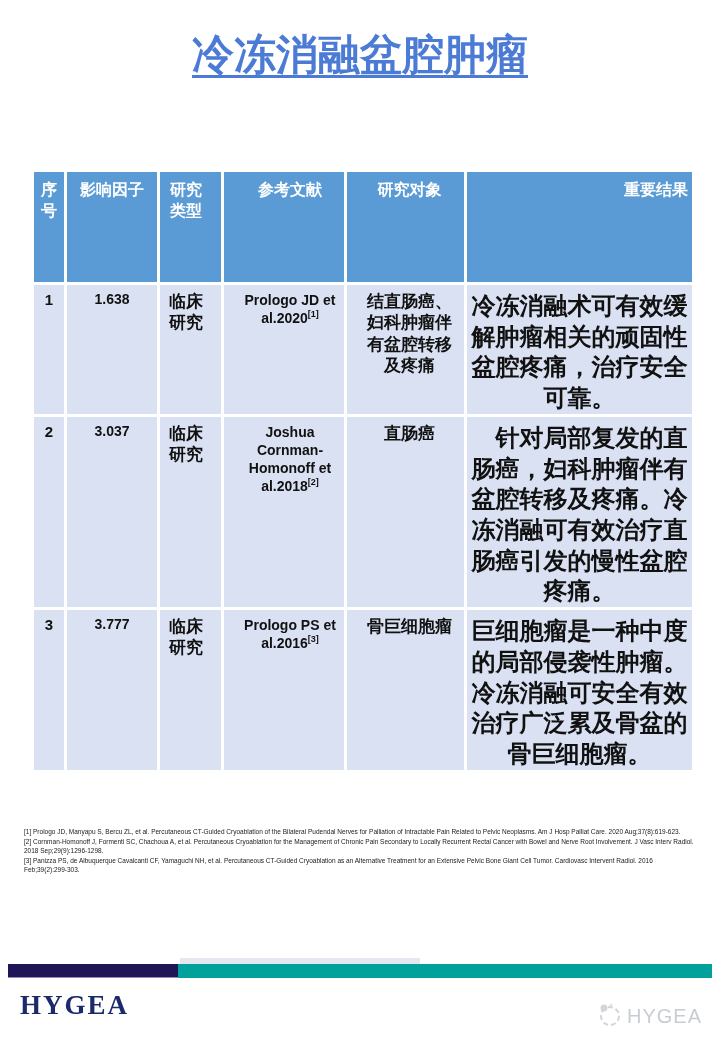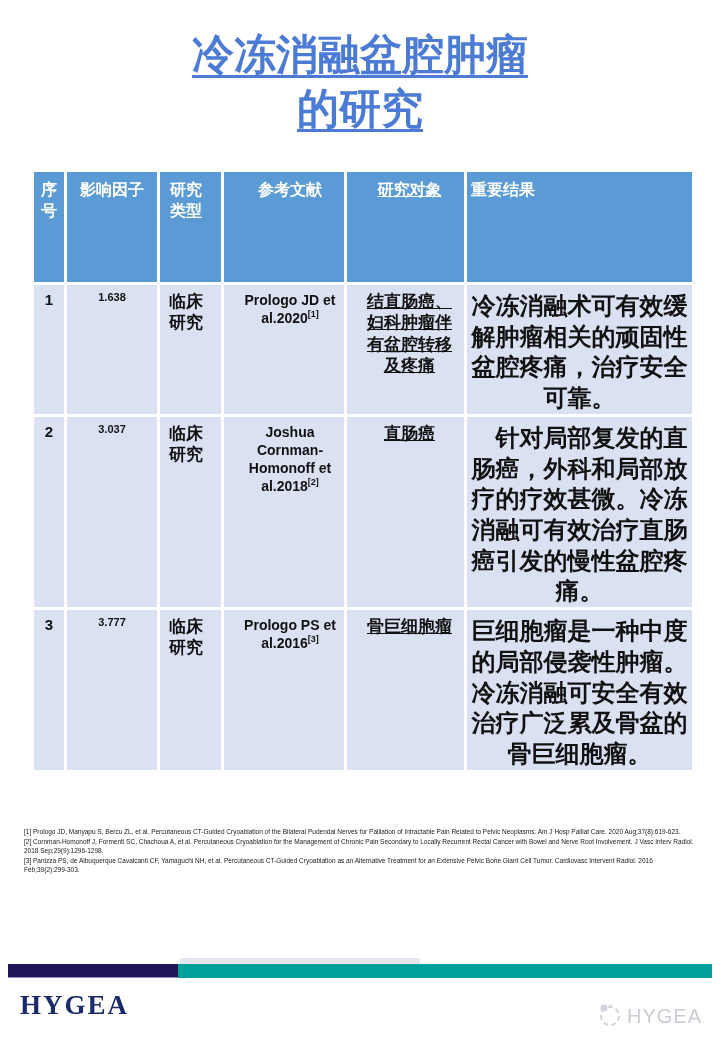--- a/index.html
+++ b/index.html
@@ -52,27 +52,27 @@
     text-align: center;
   }
   .study-table td {
     background: #dae1f2;
     color: #111111;
     font-weight: bold;
     text-align: center;
     padding-top: 6px;
   }
   .c-no   { padding-left: 2px; padding-right: 2px; font-size: 15px; }
-  .c-if   { padding-left: 4px; padding-right: 4px; font-size: 11px; }
+  .c-if   { padding-left: 4px; padding-right: 4px; font-size: 14px; }
   .c-type { padding-left: 7px; padding-right: 16px; font-size: 17px; line-height: 1.24; }
   .c-ref  { padding-left: 16px; padding-right: 4px; font-size: 14px; line-height: 1.3; }
-  .c-subj { padding-left: 15px; padding-right: 7px; font-size: 17px; line-height: 1.26; word-break: break-all; text-decoration: underline; }
+  .c-subj { padding-left: 15px; padding-right: 7px; font-size: 17px; line-height: 1.26; word-break: break-all; }
   .c-res  { padding-left: 4px; padding-right: 4px; font-size: 24px; line-height: 1.28;
             text-align: left; word-break: break-all; white-space: pre-wrap; }
-  th.c-res { text-align: left; white-space: normal; }
+  th.c-res { text-align: right; white-space: normal; }
   .c-ref sup { font-size: 9px; }
 
   
   .footnotes {
     position: absolute;
     left: 24px; top: 827px;
     width: 670px;
     color: #1a1a1a;
     font-size: 6.5px;
     line-height: 1.4;
@@ -122,21 +122,20 @@
     font-weight: normal;
   }
 </style>
 </head>
 <body>
 
 <div class="page">
 
   <div class="slide-title">
     <div class="t-line">冷冻消融盆腔肿瘤</div>
-    <div class="t-line">的研究</div>
   </div>
 
   <table class="study-table">
     <colgroup>
       <col style="width:30px">
         <col style="width:90px">
         <col style="width:61px">
       <col style="width:120px">
         <col style="width:117px">
         <col style="width:225px">
@@ -157,21 +156,21 @@
       <td class="c-ref"><span>Prologo JD et al.2020</span><sup>[1]</sup></td>
       <td class="c-subj">结直肠癌、妇科肿瘤伴有盆腔转移及疼痛</td>
       <td class="c-res">冷冻消融术可有效缓解肿瘤相关的顽固性盆腔疼痛，治疗安全可靠。</td>
     </tr>
     <tr style="height:102px">
       <td class="c-no">2</td>
       <td class="c-if">3.037</td>
       <td class="c-type">临床研究</td>
       <td class="c-ref"><span>Joshua Cornman-Homonoff et al.2018</span><sup>[2]</sup></td>
       <td class="c-subj">直肠癌</td>
-      <td class="c-res">　针对局部复发的直肠癌，外科和局部放疗的疗效甚微。冷冻消融可有效治疗直肠癌引发的慢性盆腔疼痛。</td>
+      <td class="c-res">　针对局部复发的直肠癌，妇科肿瘤伴有盆腔转移及疼痛。冷冻消融可有效治疗直肠癌引发的慢性盆腔疼痛。</td>
     </tr>
     <tr style="height:108px">
       <td class="c-no">3</td>
       <td class="c-if">3.777</td>
       <td class="c-type">临床研究</td>
       <td class="c-ref"><span>Prologo PS et al.2016</span><sup>[3]</sup></td>
       <td class="c-subj">骨巨细胞瘤</td>
       <td class="c-res">巨细胞瘤是一种中度的局部侵袭性肿瘤。冷冻消融可安全有效治疗广泛累及骨盆的骨巨细胞瘤。</td>
     </tr>
   </tbody>

